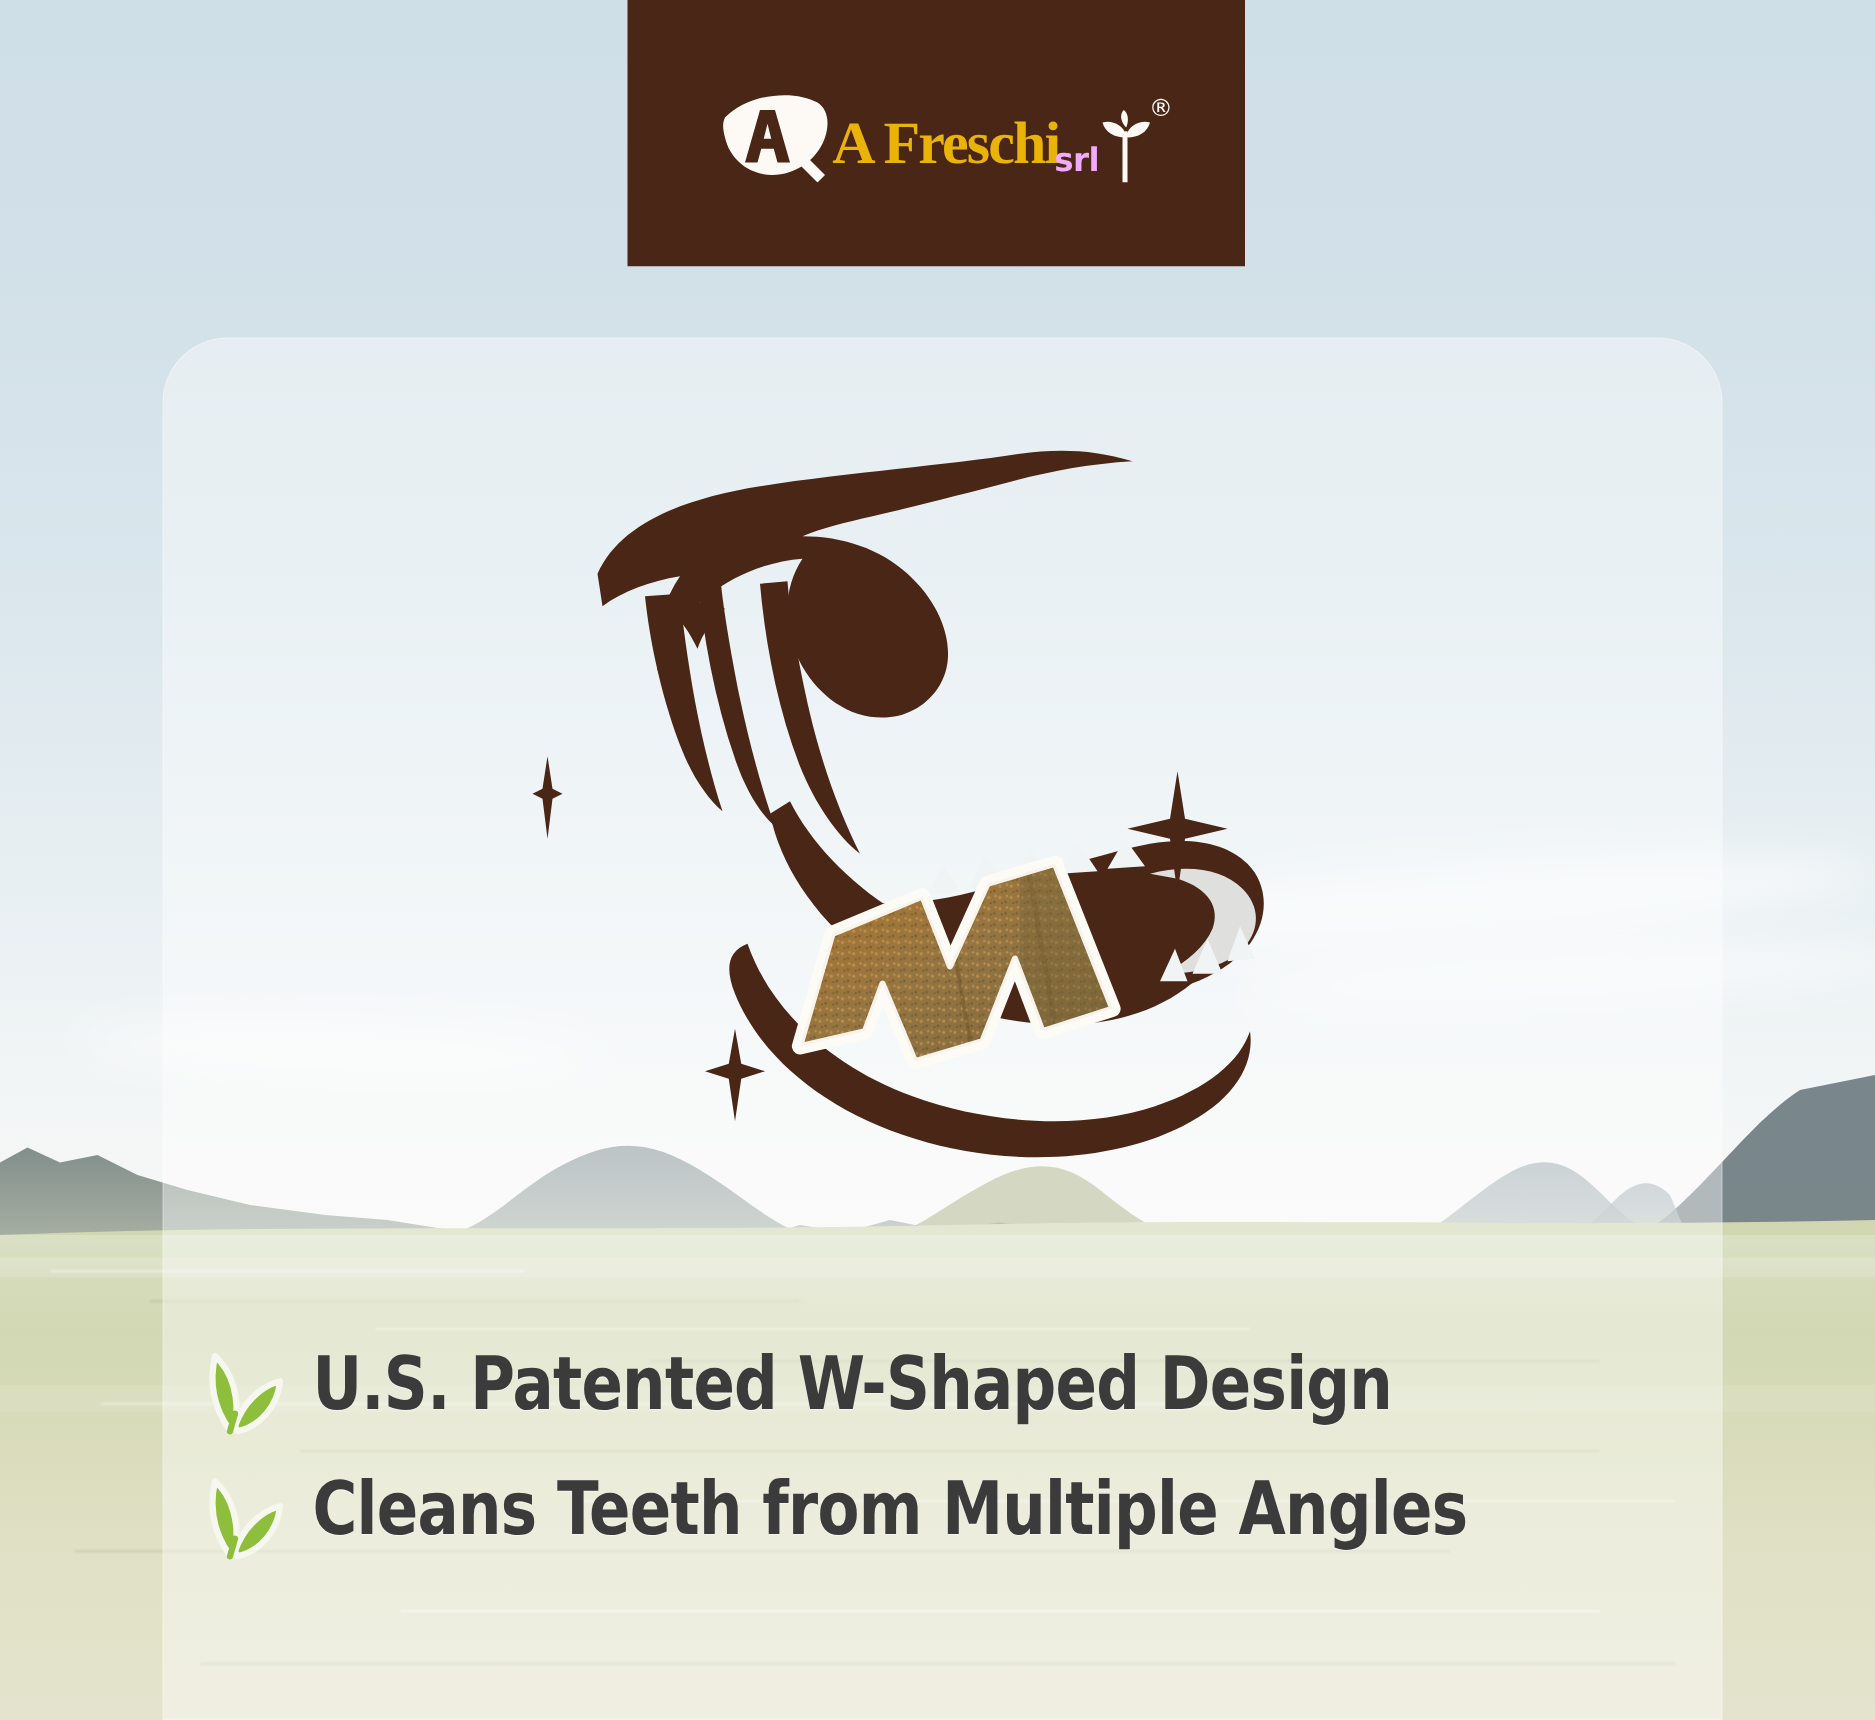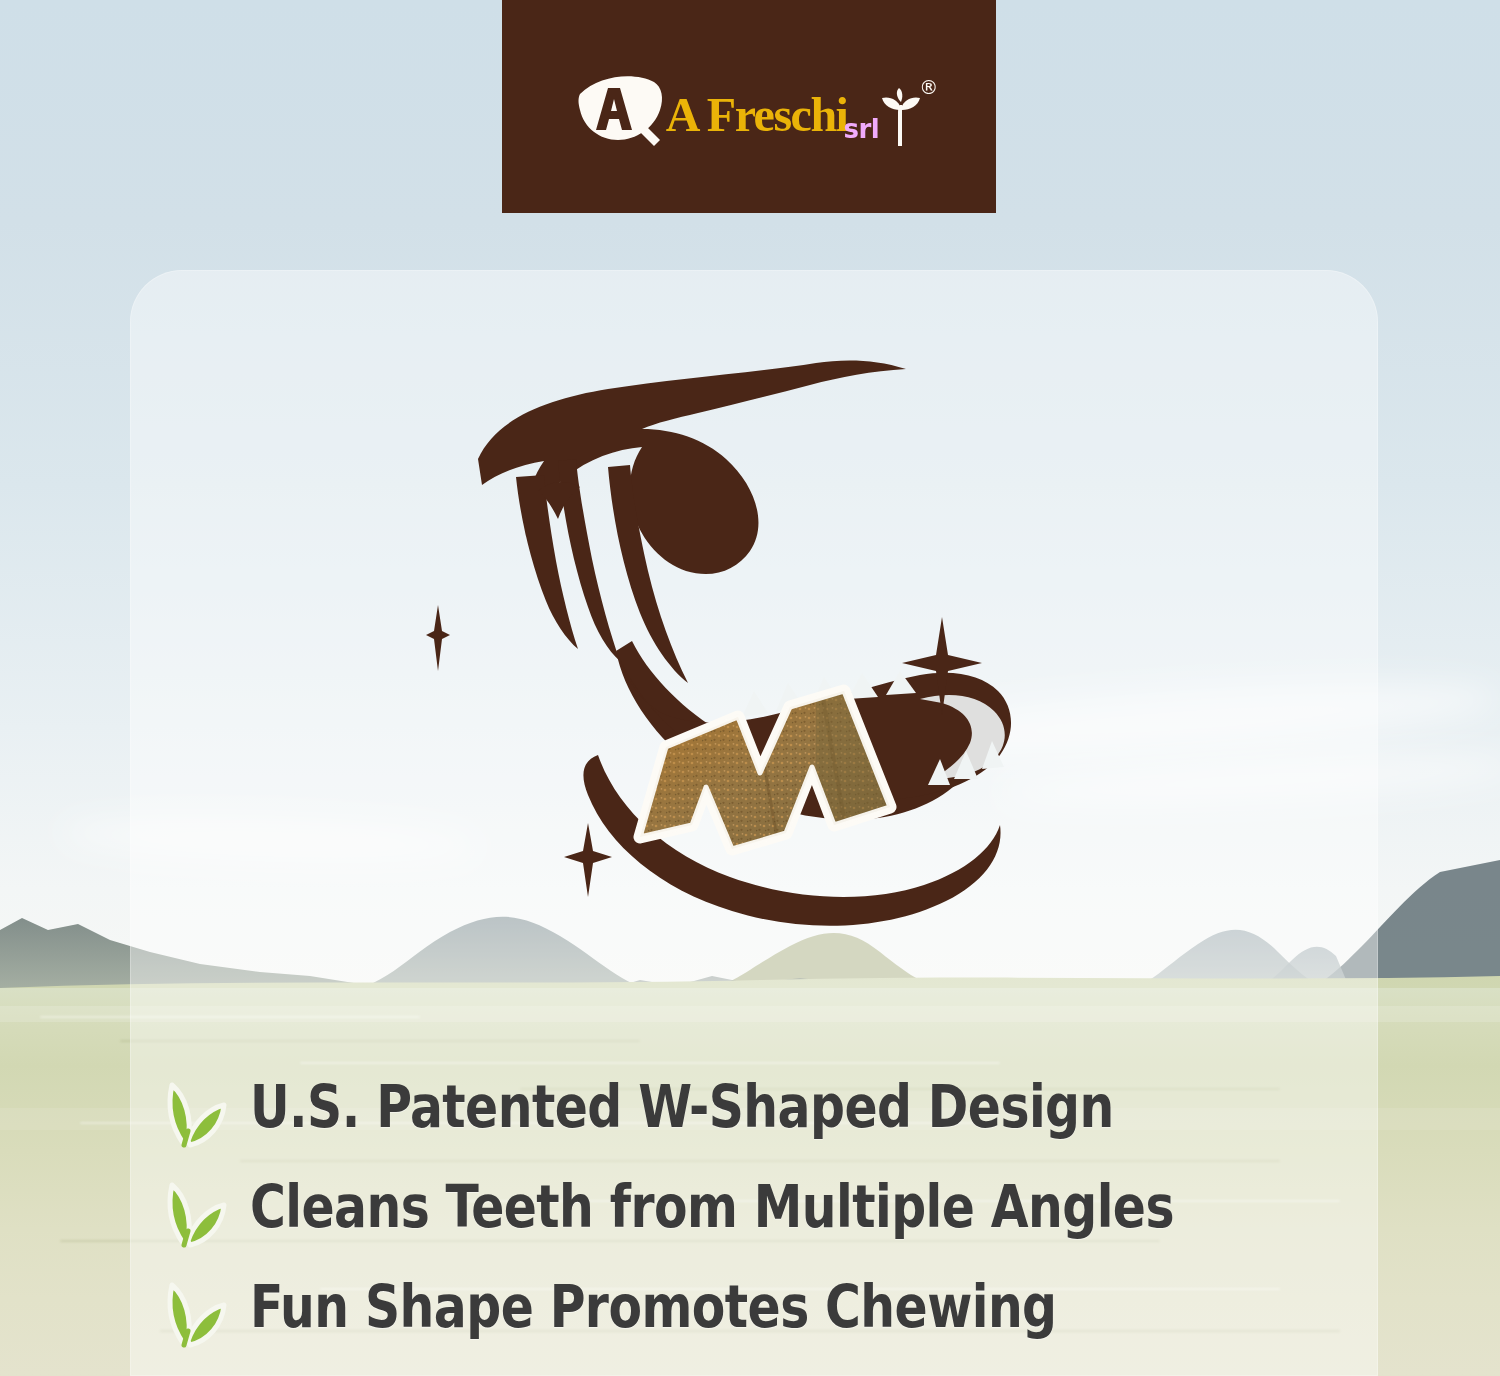--- a/index.html
+++ b/index.html
@@ -303,28 +303,16 @@
           <g stroke="#f6f7ef" stroke-width="5" stroke-linejoin="round">
             <path d="M33,68 C22,52 17,32 22,10 C36,22 42,44 38,66 Z" fill="#8dbe3c"></path>
             <path d="M38,66 C44,48 58,34 74,30 C72,50 58,66 40,70 Z" fill="#8dbe3c"></path>
           </g>
           <path d="M34,70 L38,56" stroke="#8dbe3c" stroke-width="5" stroke-linecap="round" fill="none"></path>
         </svg>
       </span>
       <span class="feat-text">Cleans Teeth from Multiple Angles</span>
     </div>
 
-    <div class="feature">
-      <span class="feat-icon">
-        <svg viewBox="0 0 78 78" width="78" height="78">
-          <g stroke="#f6f7ef" stroke-width="5" stroke-linejoin="round">
-            <path d="M33,68 C22,52 17,32 22,10 C36,22 42,44 38,66 Z" fill="#8dbe3c"></path>
-            <path d="M38,66 C44,48 58,34 74,30 C72,50 58,66 40,70 Z" fill="#8dbe3c"></path>
-          </g>
-          <path d="M34,70 L38,56" stroke="#8dbe3c" stroke-width="5" stroke-linecap="round" fill="none"></path>
-        </svg>
-      </span>
-      <span class="feat-text">Fun Shape Promotes Chewing</span>
-    </div>
 
   </div>
 
 </div>
 
 </body></html>

